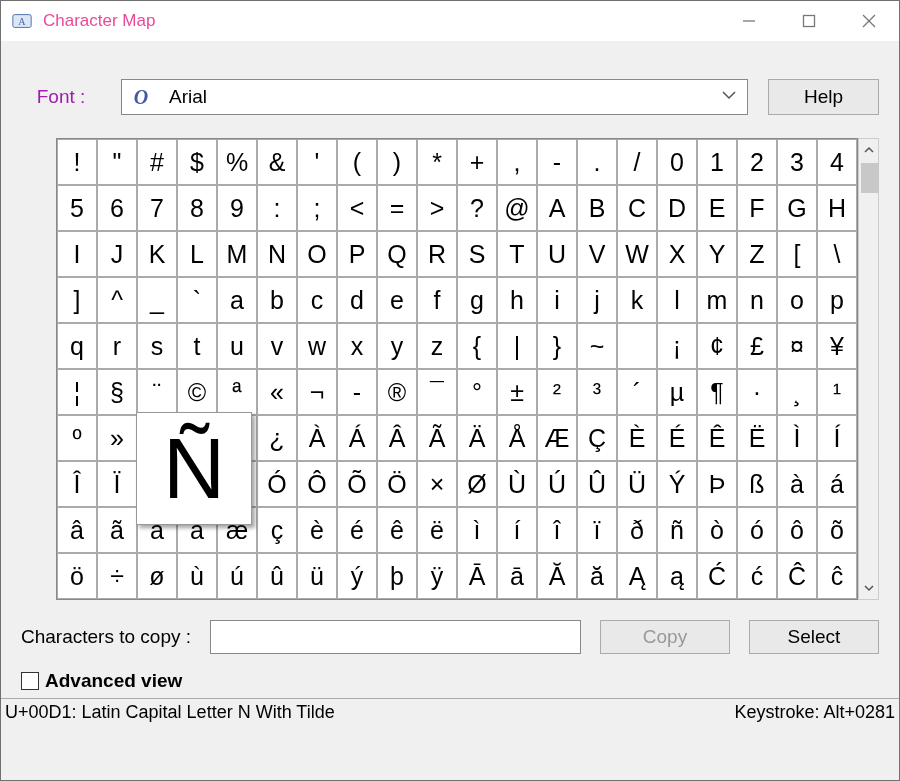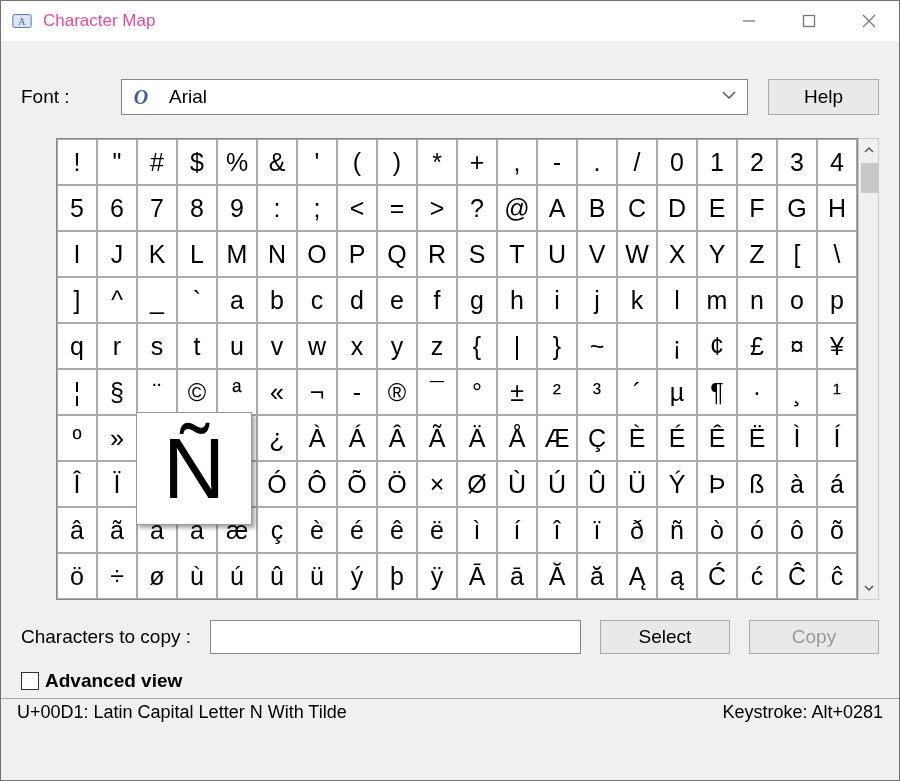--- a/index.html
+++ b/index.html
@@ -47,21 +47,21 @@
     flex: 1; display: flex; flex-direction: column;
     padding: 0;
   }
 
   .font-row {
     display: flex; align-items: center;
     padding: 10px 20px 5px 20px;
     gap: 20px;
     margin-top: 28px;
   }
-  .font-label { font-size: 19px; flex: 0 0 80px; color: #000000; }
+  .font-label { font-size: 19px; flex: 0 0 80px; color: #a21caf; text-align: center; }
   .font-select {
     flex: 1;
     height: 36px;
     border: 1px solid #888;
     background: #fff;
     display: flex; align-items: center;
     padding: 0 8px;
     position: relative;
   }
   .font-select .font-icon {
@@ -165,21 +165,21 @@
     width: 18px; height: 18px;
     border: 1.5px solid #333; background: #fff;
   }
   .adv-label { font-size: 19px; font-weight: bold; }
 
   
   .status {
     height: 28px;
     border-top: 1px solid #aaa;
     display: flex; align-items: center;
-    padding: 0 16px;
+    padding: 0 4px;
     font-size: 18px;
     background: #f0f0f0;
   }
   .status .grow { flex: 1; }
 </style>
 </head>
 <body>
 
 <div class="window">
 
@@ -443,22 +443,22 @@
               <polyline points="1,3 5,7 9,3" fill="none" stroke="#555" stroke-width="1.5"></polyline>
             </svg>
         </div>
       </div>
     </div>
 
     <div class="bottom">
       <div class="copy-row">
         <span class="copy-label">Characters to copy :</span>
         <div class="copy-input"></div>
+        <div class="btn disabled">Copy</div>
         <div class="btn">Select</div>
-        <div class="btn disabled">Copy</div>
       </div>
     </div>
 
     <div class="adv-row">
       <div class="checkbox"></div>
       <span class="adv-label">Advanced view</span>
     </div>
 
     <div class="status">
       <span>U+00D1: Latin Capital Letter N With Tilde</span>

